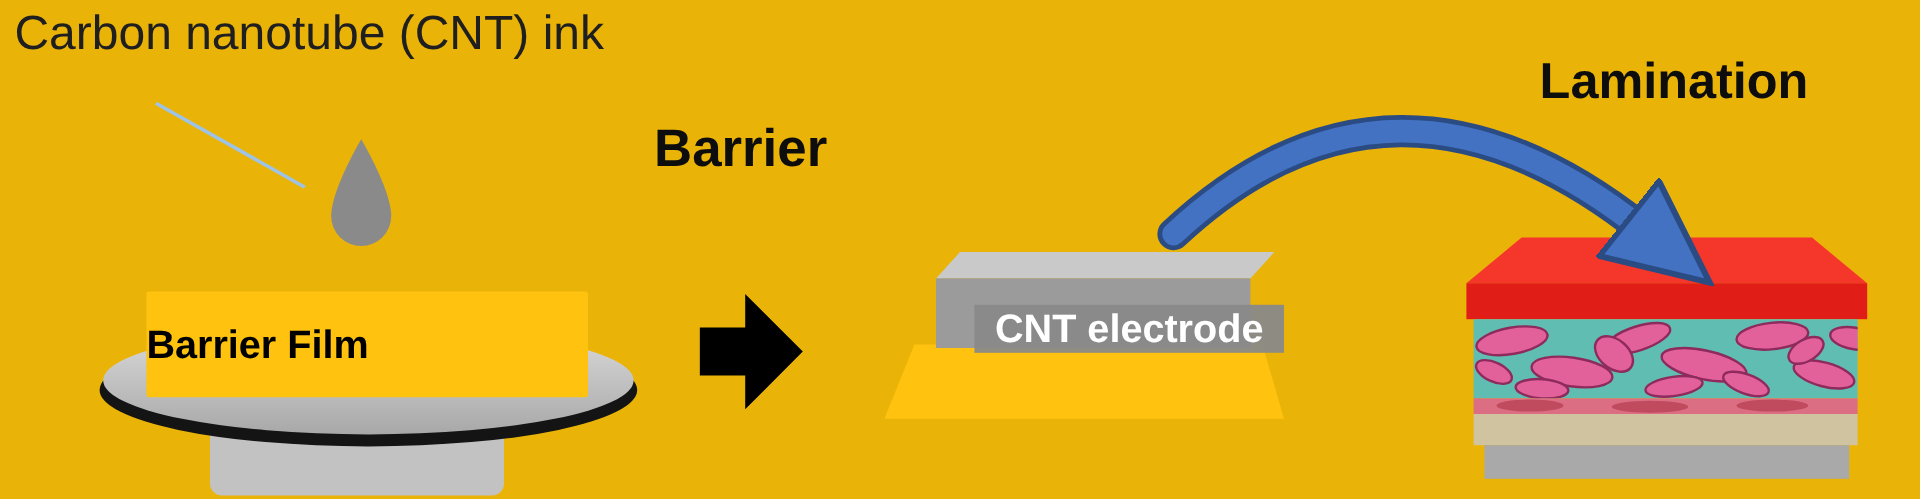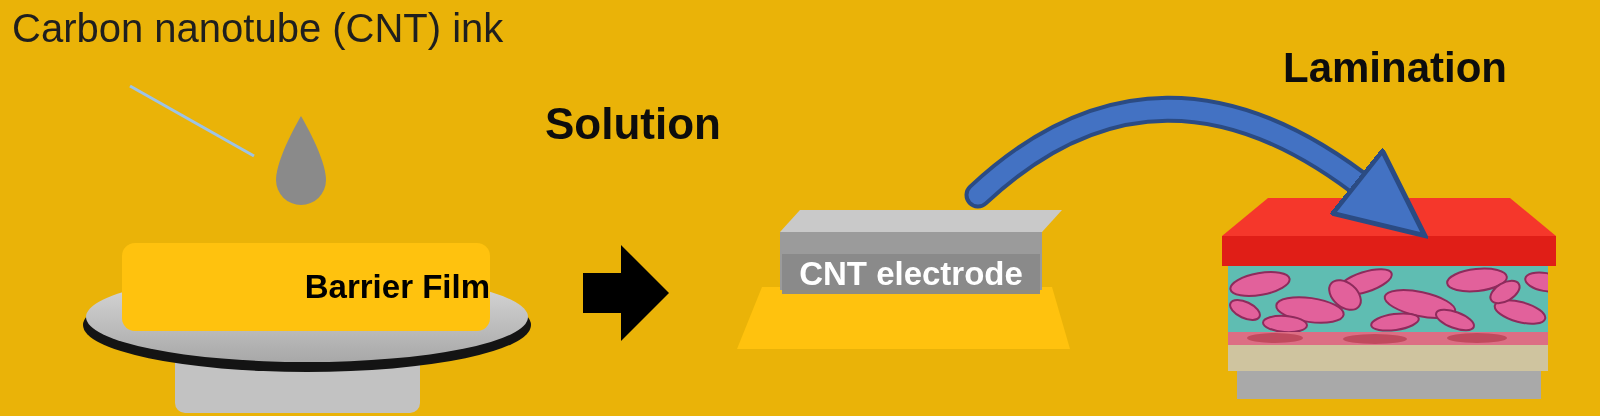--- a/index.html
+++ b/index.html
@@ -6,26 +6,26 @@
   .canvas{
     position:relative;width:1600px;height:416px;background:#eab308;
     font-family:"Liberation Sans",sans-serif;overflow:hidden;
   }
   .abs{position:absolute;}
   .cnt-ink-label{left:12px;top:6px;font-size:40px;color:#1f1f1f;}
   .solution-label{left:545px;top:98px;font-size:44px;font-weight:bold;color:#0d0d0d;line-height:1.18;}
   .solution-label span{display:block;}
   .lamination-label{left:1283px;top:44px;font-size:42px;font-weight:bold;color:#0d0d0d;}
   .barrier-film{
-    left:122px;top:243px;width:368px;height:88px;background:#FFC20E;border-radius:13px;
-    display:flex;align-items:center;justify-content:flex-end;
+    left:122px;top:243px;width:368px;height:88px;background:#FFC20E;border-radius:2px;
+    display:flex;align-items:center;justify-content:flex-start;
   }
   .barrier-film-text{font-size:33px;font-weight:bold;color:#000;}
   .electrode-label{
-    left:782px;top:254px;width:258px;height:40px;background:rgba(137,137,137,0.95);
+    left:812px;top:254px;width:258px;height:40px;background:rgba(137,137,137,0.95);
     color:#ffffff;font-size:33px;font-weight:bold;
     display:flex;align-items:center;justify-content:center;white-space:nowrap;
   }
   svg{display:block;}
 </style>
 </head>
 <body>
 
 <div class="canvas">
 
@@ -49,21 +49,21 @@
     <rect x="95" y="110" width="245" height="68" rx="10" fill="#C2C2C2"></rect>
     <ellipse cx="227" cy="90" rx="224" ry="47" fill="#141414"></ellipse>
     <ellipse cx="227" cy="82" rx="221" ry="45" fill="url(#discGrad)"></ellipse>
   </svg>
 
   <div class="abs barrier-film">
     <span class="barrier-film-text">Barrier Film</span>
   </div>
 
   <div class="abs solution-label">
-    <span>Solution</span>
+    <span>Barrier</span>
   </div>
 
   <svg class="abs" style="left:583px;top:245px;" width="90" height="100" viewBox="0 0 90 100">
     <polygon points="0,28 38,28 38,0 86,48 38,96 38,68 0,68" fill="#000000"></polygon>
   </svg>
 
   <svg class="abs" style="left:730px;top:205px;" width="350" height="150" viewBox="0 0 350 150">
     <polygon points="32,82 322,82 340,144 7,144" fill="#FFC20E"></polygon>
     <polygon points="50,27 312,27 332,5 70,5" fill="#C9C9C9"></polygon>
     <rect x="50" y="27" width="262" height="58" fill="#9B9B9B"></rect>

